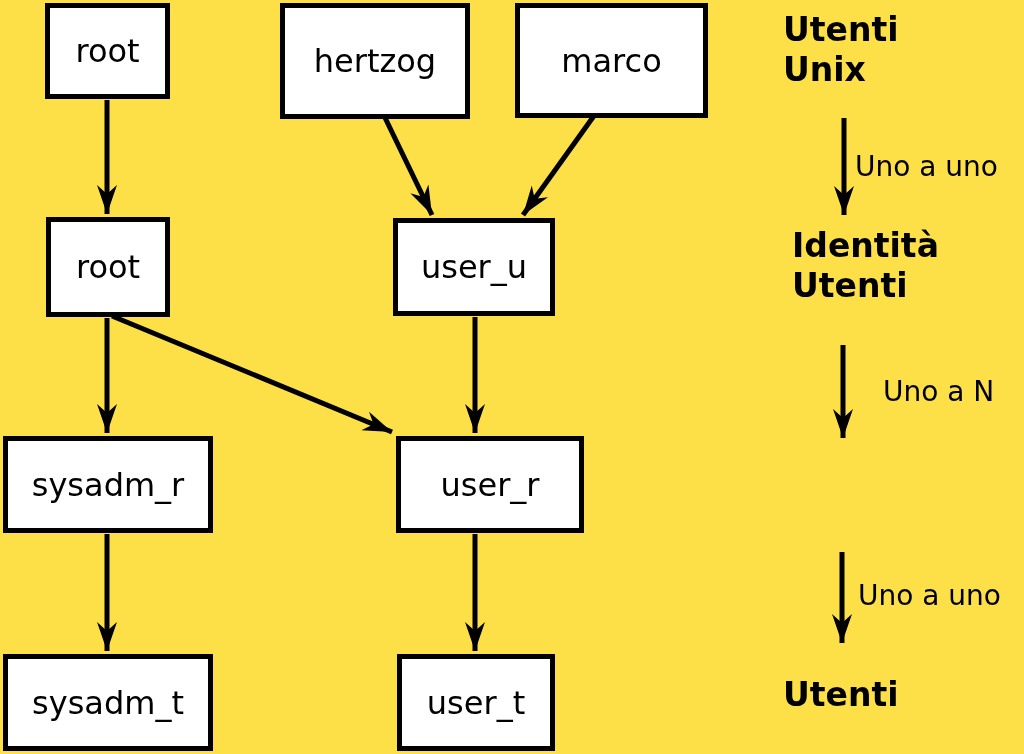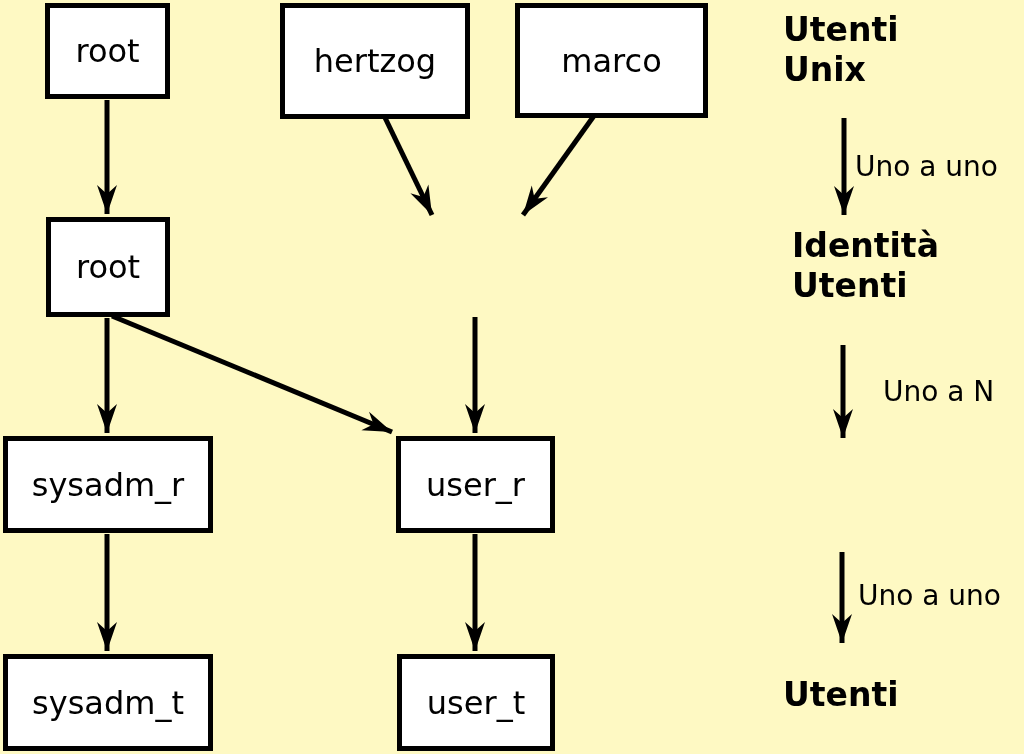--- a/index.html
+++ b/index.html
@@ -4,21 +4,21 @@
 <style>
   html, body {
     margin: 0;
     padding: 0;
     background: #ffffff;
   }
   #canvas {
     position: relative;
     width: 1024px;
     height: 754px;
-    background: #fef9c3;
+    background: #fde047;
     font-family: "DejaVu Sans", "Liberation Sans", sans-serif;
     color: #000000;
     overflow: hidden;
     text-decoration: underline;
   }
   #arrow-layer {
     position: absolute;
     left: 0;
     top: 0;
     width: 1024px;
@@ -74,23 +74,24 @@
     <line x1="844" y1="118" x2="844" y2="215" stroke="#000000" stroke-width="5" marker-end="url(#ah)"></line>
     <line x1="843" y1="345" x2="843" y2="438" stroke="#000000" stroke-width="5" marker-end="url(#ah)"></line>
     <line x1="842" y1="552" x2="842" y2="643" stroke="#000000" stroke-width="5" marker-end="url(#ah)"></line>
   </svg>
 
   <div class="node" style="left:45px; top:3px; width:125px; height:96px;">root</div>
   <div class="node" style="left:280px; top:3px; width:190px; height:116px;">hertzog</div>
   <div class="node" style="left:515px; top:3px; width:193px; height:115px;">marco</div>
 
   <div class="node" style="left:46px; top:217px; width:124px; height:100px;">root</div>
+  <div class="node" style="left:393px; top:218px; width:162px; height:98px;">user_u</div>
 
   <div class="node" style="left:3px; top:436px; width:210px; height:97px;">sysadm_r</div>
-  <div class="node" style="left:396px; top:436px; width:159px; height:97px;">user_r</div>
+  <div class="node" style="left:396px; top:436px; width:188px; height:97px;">user_r</div>
 
   <div class="node" style="left:3px; top:654px; width:210px; height:97px;">sysadm_t</div>
   <div class="node" style="left:397px; top:654px; width:158px; height:97px;">user_t</div>
 
   <div class="legend-heading" style="left:783px; top:10px;"><span>Utenti</span><br><span>Unix</span></div>
 
   <div class="legend-relation" style="left:855px; top:153px;">Uno a uno</div>
 
   <div class="legend-heading" style="left:783px; top:226px;margin-left:9px;"><span>Identità</span><br><span>Utenti</span></div>
 

